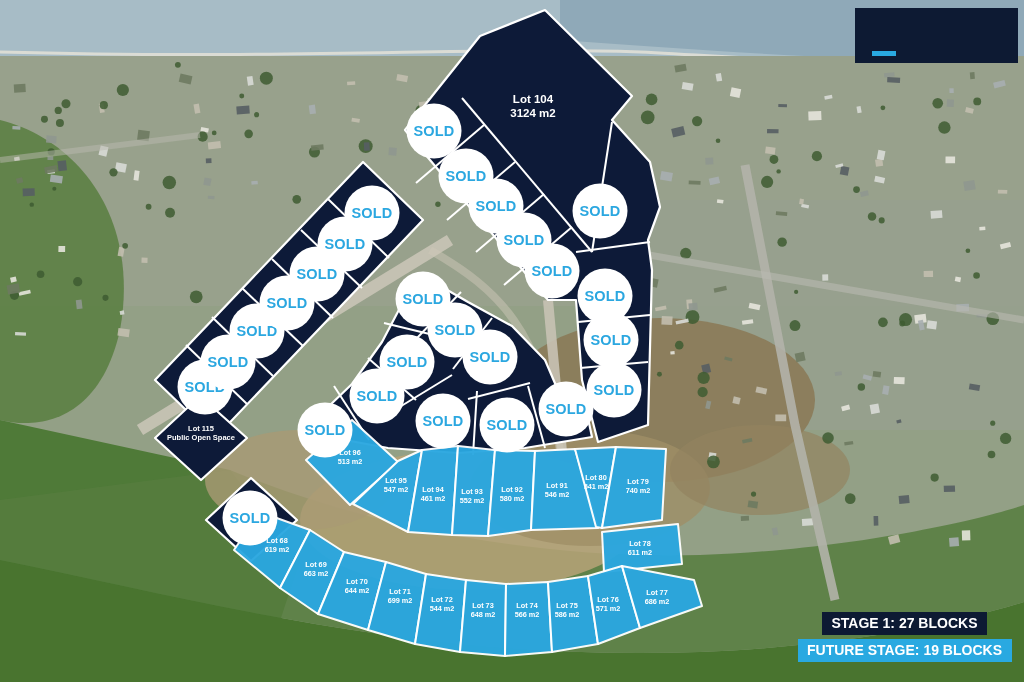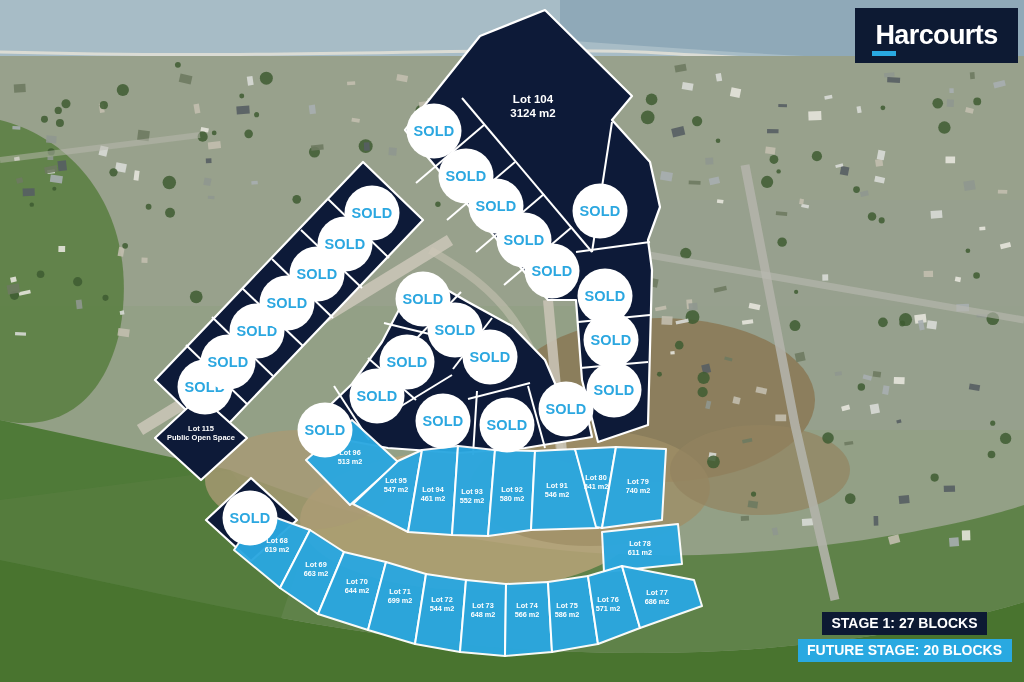--- a/index.html
+++ b/index.html
@@ -450,22 +450,21 @@
           <text x="566" y="414" text-anchor="middle" fill="#2ba7e0" font-size="14.5" font-weight="bold" letter-spacing="0.2">SOLD</text>
         </g>
         <g>
           <circle cx="250" cy="518" r="27.5" fill="#ffffff"></circle>
           <text x="250" y="523" text-anchor="middle" fill="#2ba7e0" font-size="14.5" font-weight="bold" letter-spacing="0.2">SOLD</text>
         </g>
       </g>
   </svg>
 
   <div class="harcourts" style="background: rgb(13, 26, 51);">
-    <span>Harcourts</span>
     <span class="hbar" style="background: rgb(41, 169, 225);"></span>
   </div>
 
   <div class="legend">
     <div class="leg" id="leg1" style="background: rgb(13, 26, 51);">STAGE 1: 27 BLOCKS</div>
-    <div class="leg" id="leg2" style="background: rgb(41, 169, 225);">FUTURE STAGE: 20 BLOCKS</div>
+    <div class="leg" id="leg2" style="background: rgb(41, 169, 225);">FUTURE STAGE: 19 BLOCKS</div>
   </div>
 
 </div>
 
 </body></html>

